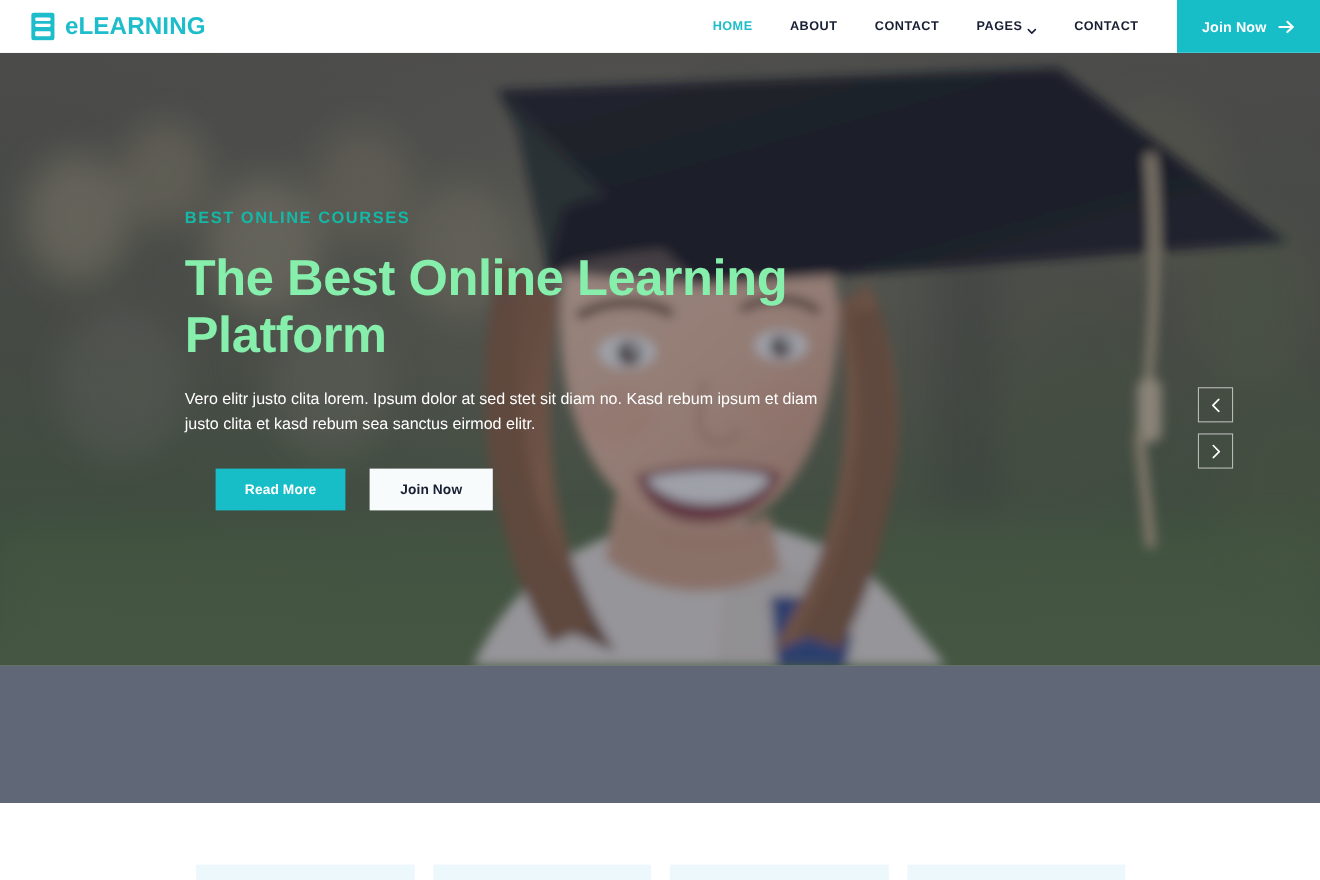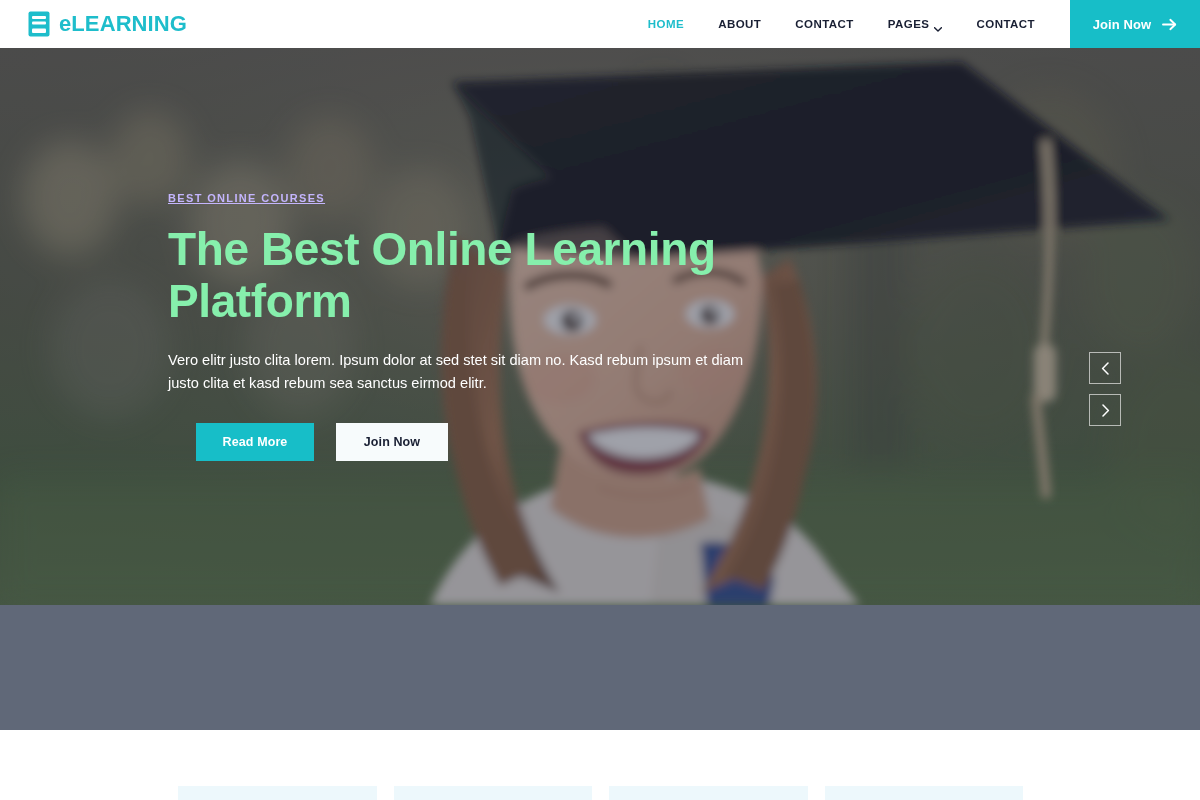--- a/index.html
+++ b/index.html
@@ -97,26 +97,25 @@
     position: absolute;
     left: 168px;
     top: 0;
     width: 600px;
     height: 557px;
     display: flex;
     flex-direction: column;
     justify-content: center;
   }
   .kicker {
-    font-size: 11px;
+    font-size: 15px;
     font-weight: 700;
     letter-spacing: 1.35px;
-    color: #c4b5fd;
+    color: #14b8a6;
     margin-bottom: 19px;
-    text-decoration: underline;
   }
   .hero-title {
     font-size: 46px;
     line-height: 52px;
     font-weight: 700;
     color: #86efac;
     letter-spacing: -0.4px;
     max-width: 560px;
     margin-bottom: 22px;
   }

